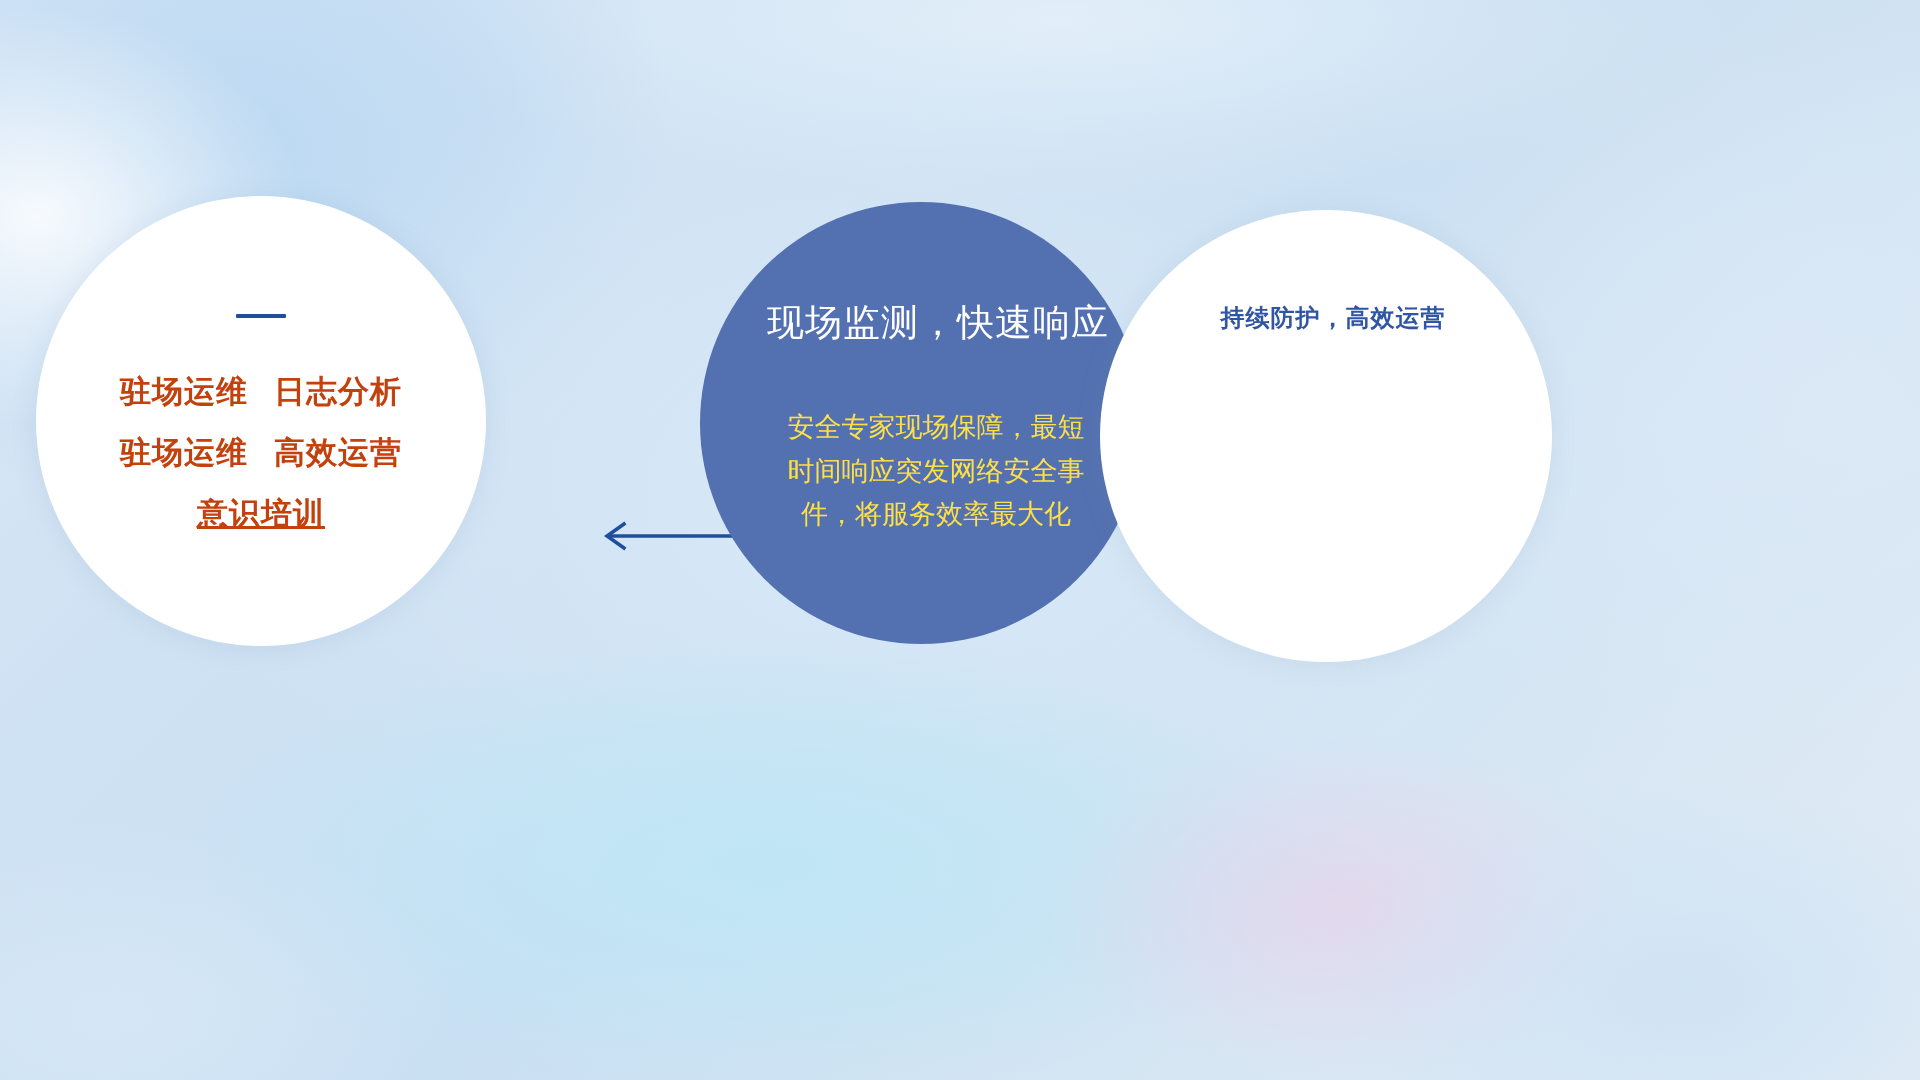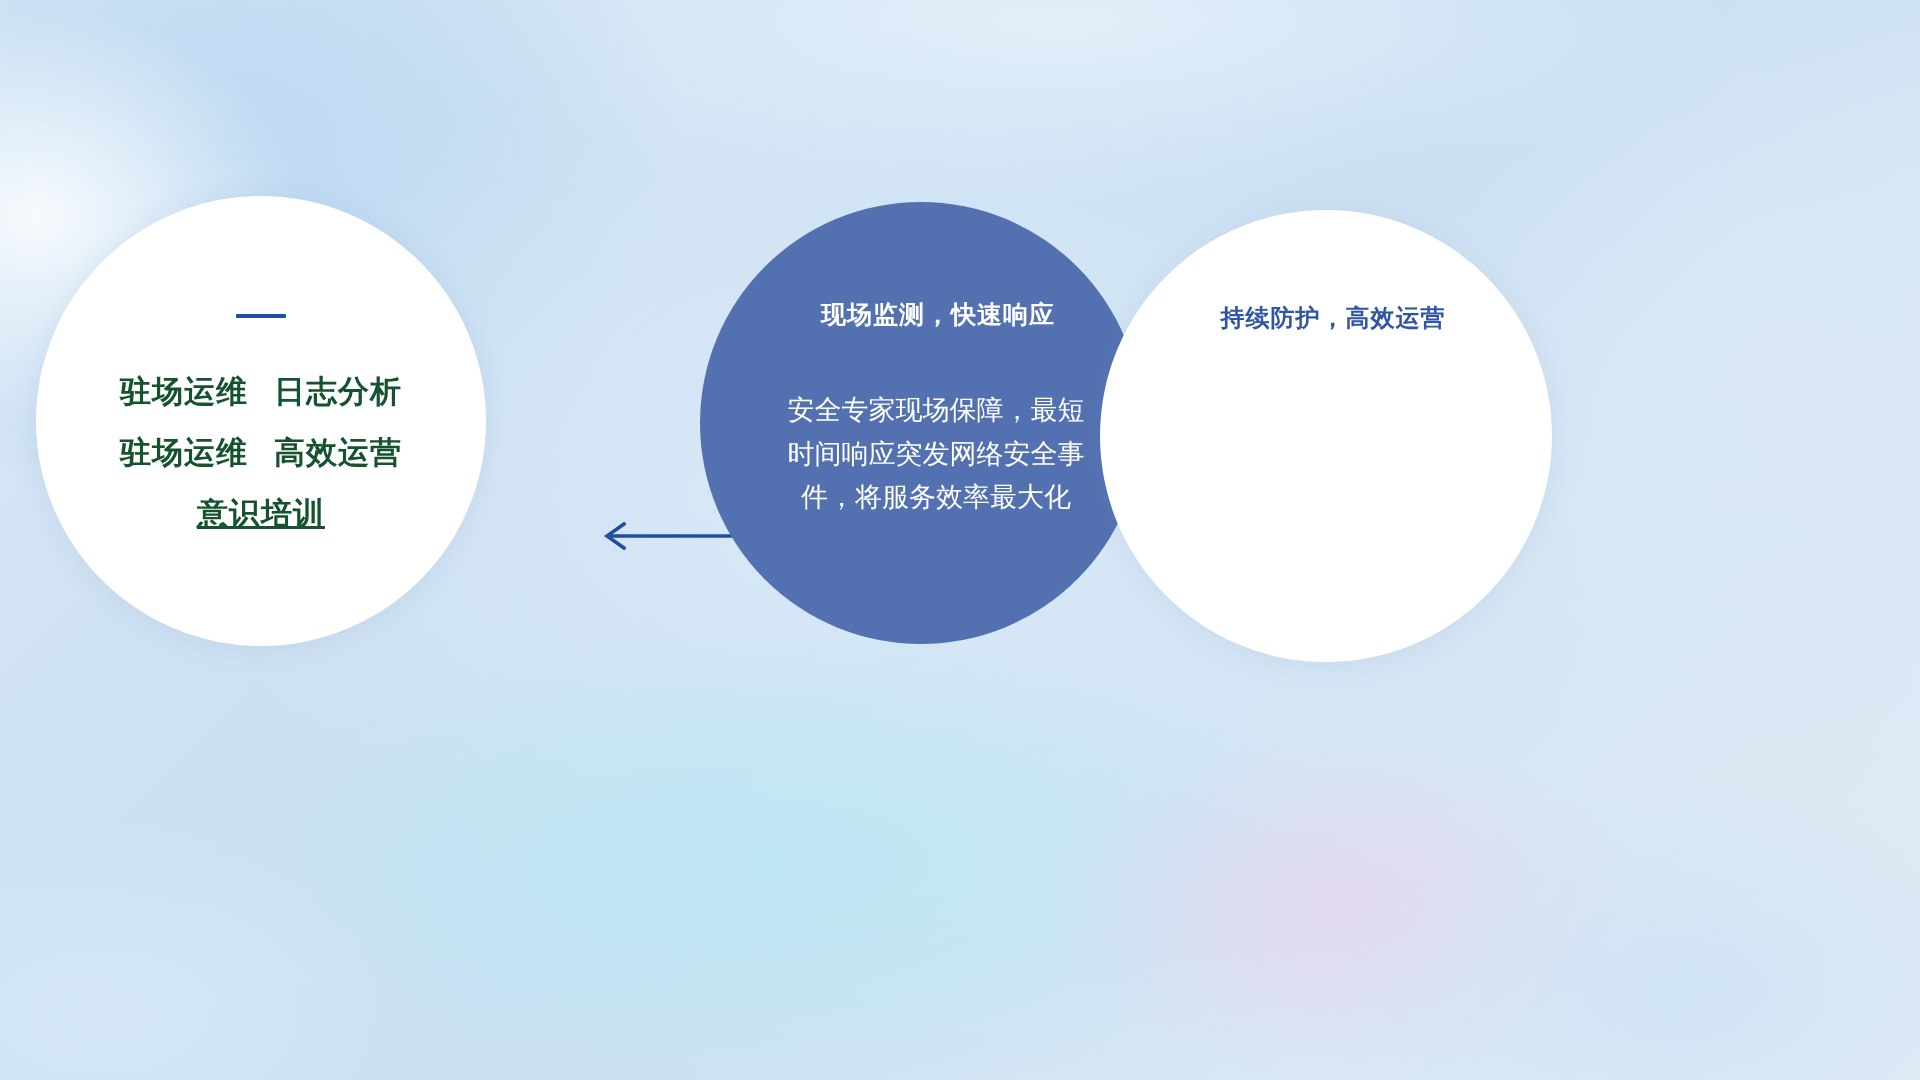--- a/index.html
+++ b/index.html
@@ -75,48 +75,48 @@
     display:flex; flex-direction:column;
     align-items:center; justify-content:center;
   }
   .divider {
     width:50px; height:4px;
     background:#1f4e9c;
     border-radius:1px;
     margin-bottom:58px;
   }
   .left-line {
-    color:#14532d;
+    color:#c2410c;
     font-size:31px;
     font-weight:bold;
     letter-spacing:1px;
     line-height:1.0;
     margin-bottom:30px;
     white-space:nowrap;
   }
   .left-line:last-child { margin-bottom:0;text-decoration:underline; }
   .gap { display:inline-block; width:26px; }
 
   
   .mid-inner {
     position:absolute; left:0; top:0; width:100%; height:100%;
     display:flex; flex-direction:column;
     align-items:center; justify-content:flex-start;
     padding-top:96px;
   }
   #mid-title {
     color:#ffffff;
-    font-size:25px;
-    font-weight:bold;
+    font-size:37px;
+    font-weight:normal;
     letter-spacing:1px;
     white-space:nowrap;
     margin-left:34px;
   }
   #mid-body {
-    color:#ffffff;
+    color:#fde047;
     font-size:27px;
     line-height:1.62;
     text-align:center;
     width:318px;
     margin-top:58px;
     margin-left:30px;
   }
 
   
   .right-inner {

